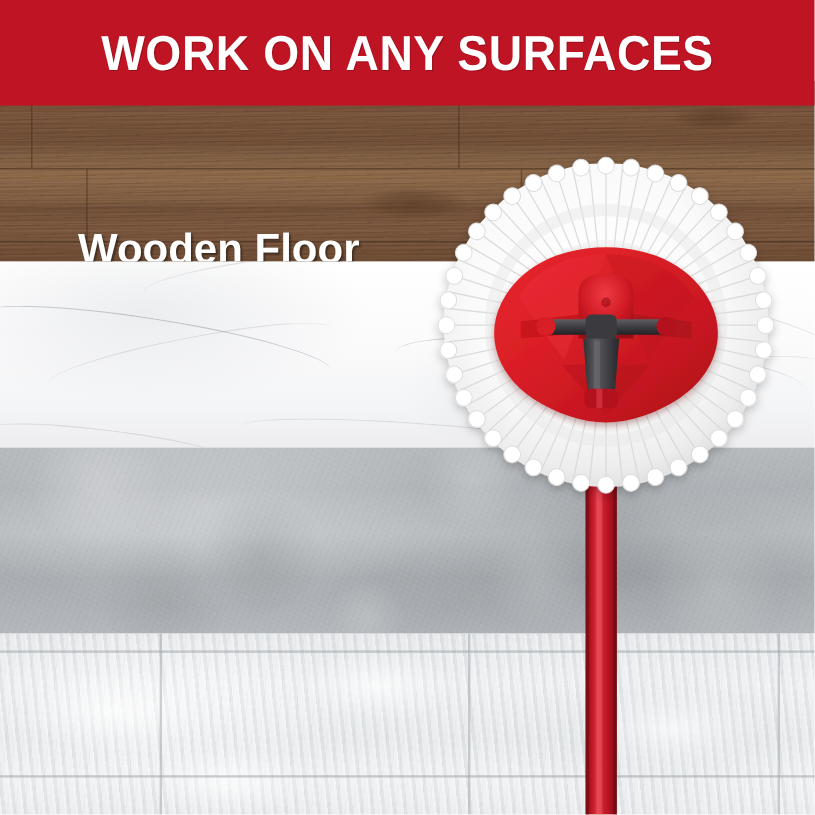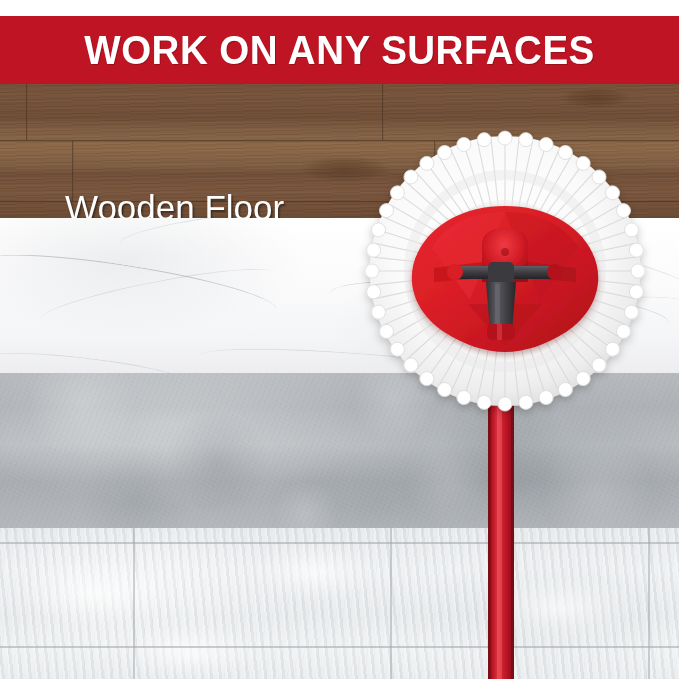--- a/index.html
+++ b/index.html
@@ -16,23 +16,23 @@
     width: 679px;
     height: 679px;
     overflow: hidden;
     background: #ffffff;
   }
 
   
   .banner {
     position: absolute;
     left: 0;
-    top: 16px;
-    width: 679px;
-    height: 68px;
+    top: 0;
+    width: 679px;
+    height: 88px;
     background: #be1423;
     display: flex;
     align-items: center;
     justify-content: center;
     z-index: 30;
   }
   .banner-title {
     color: #ffffff;
     font-family: "Liberation Sans", sans-serif;
     font-weight: bold;
@@ -48,21 +48,21 @@
   
   .band {
     position: absolute;
     left: 0;
     width: 679px;
     overflow: hidden;
   }
   .band-label {
     position: absolute;
     font-family: "Liberation Sans", sans-serif;
-    font-weight: normal;
+    font-weight: bold;
     font-size: 35px;
     line-height: 1;
     white-space: nowrap;
     z-index: 6;
     user-select: none;
   }
   .label-light {
     color: #ffffff;
     text-shadow: 1.5px 1.5px 2px rgba(0,0,0,0.45);
   }

